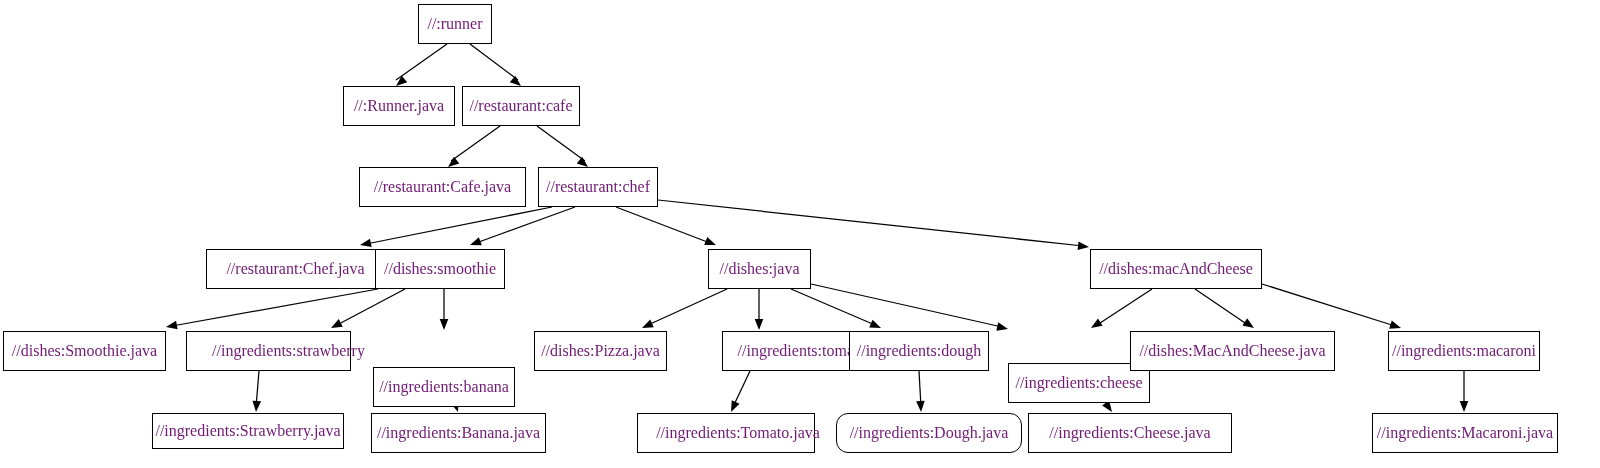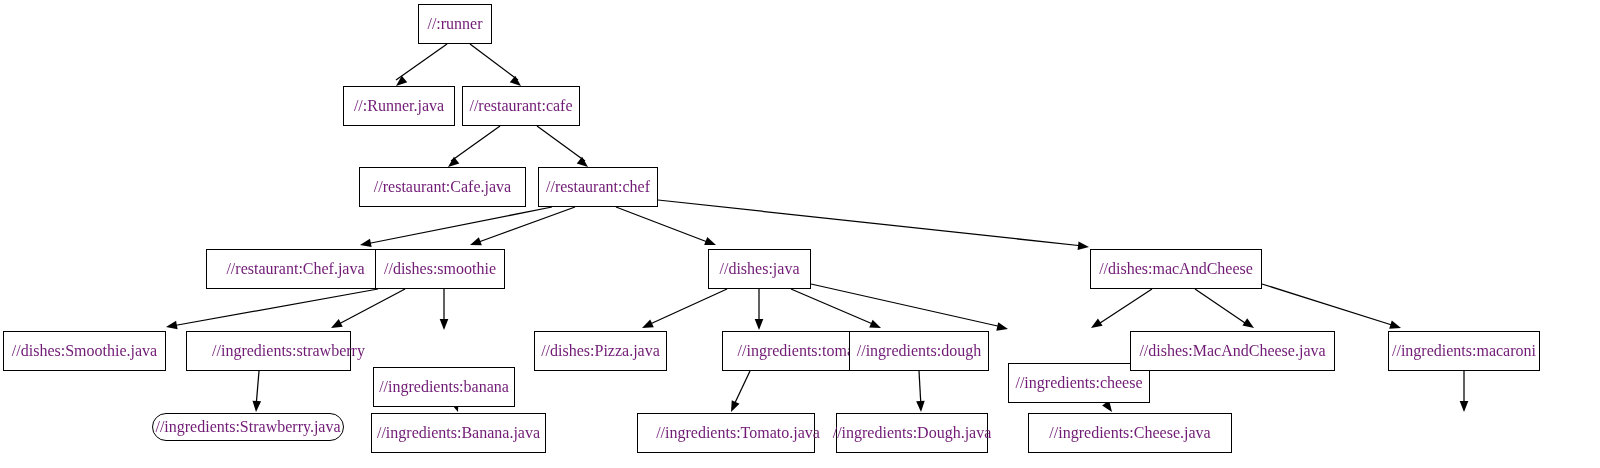--- a/index.html
+++ b/index.html
@@ -195,29 +195,32 @@
       </div>
       <div class="node" style="left: 1008px; top: 331px; width: 142px; height: 40px; margin-top: 32px;">
         <span>//ingredients:cheese</span>
       </div>
       <div class="node" style="left: 1130px; top: 331px; width: 205px; height: 40px;">
         <span>//dishes:MacAndCheese.java</span>
       </div>
       <div class="node" style="left: 1388px; top: 331px; width: 152px; height: 40px;">
         <span>//ingredients:macaroni</span>
       </div>
-      <div class="node" style="left: 152px; top: 413px; width: 192px; height: 28px; border-radius: 14px;">
+      <div class="node" style="left: 152px; top: 413px; width: 192px; height: 36px;">
         <span>//ingredients:Strawberry.java</span>
       </div>
       <div class="node" style="left: 371px; top: 413px; width: 175px; height: 40px;">
         <span>//ingredients:Banana.java</span>
       </div>
       <div class="node" style="left: 637px; top: 413px; width: 178px; height: 40px; padding-left: 24px;">
         <span>//ingredients:Tomato.java</span>
       </div>
-      <div class="node" style="left: 836px; top: 413px; width: 152px; height: 40px;">
+      <div class="node" style="left: 836px; top: 413px; width: 186px; height: 40px; border-radius: 12px;">
         <span>//ingredients:Dough.java</span>
       </div>
       <div class="node" style="left: 1028px; top: 413px; width: 204px; height: 40px;">
         <span>//ingredients:Cheese.java</span>
+      </div>
+      <div class="node" style="left: 1372px; top: 413px; width: 186px; height: 40px;">
+        <span>//ingredients:Macaroni.java</span>
       </div>
     </div>
 </div>
 
 </body></html>

